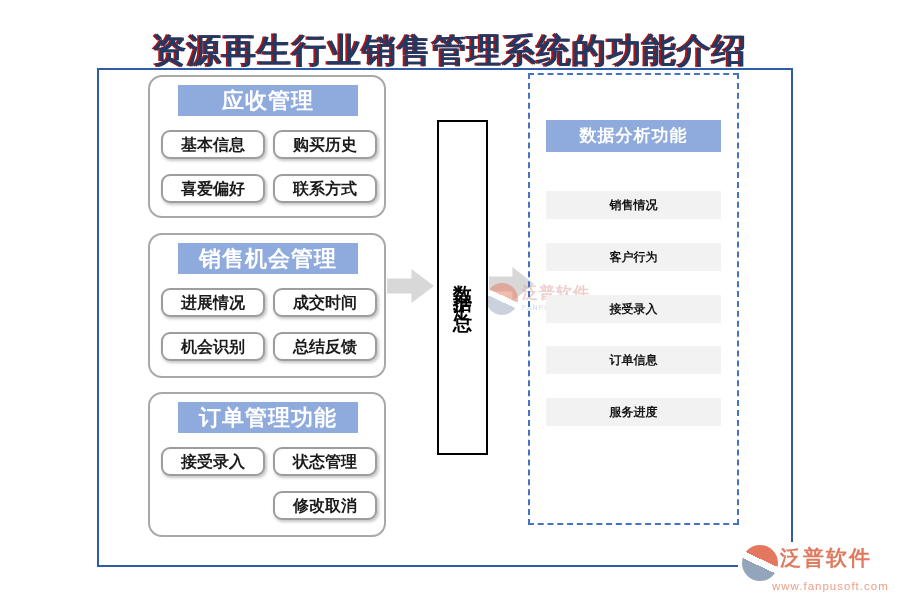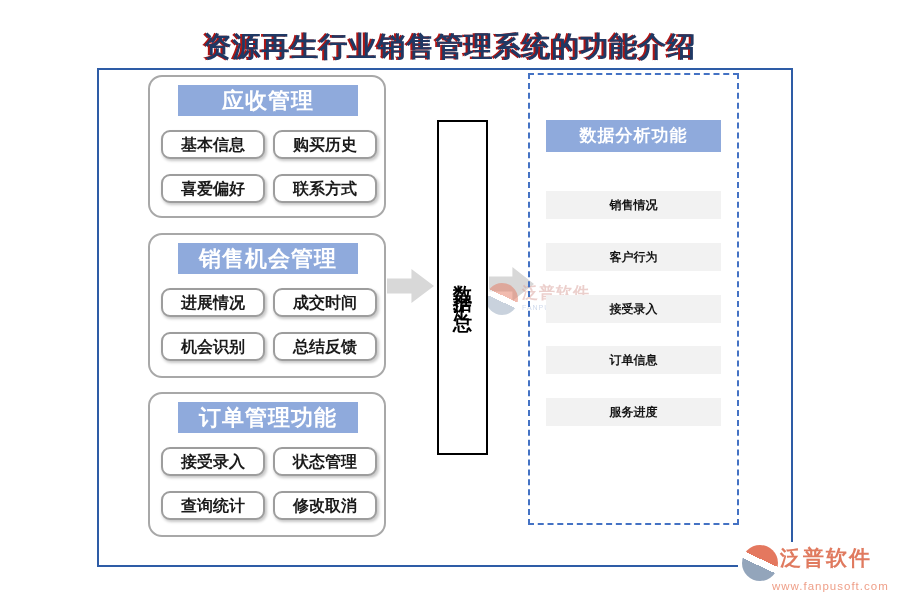--- a/index.html
+++ b/index.html
@@ -5,21 +5,21 @@
   * { margin:0; padding:0; box-sizing:border-box; }
   html,body { background:#fff; }
   .page {
     position:relative; width:900px; height:600px; margin:0 auto;
     background:#fff; overflow:hidden;
     font-family:"Liberation Sans","DejaVu Sans",sans-serif;
   }
   
   .title {
     position:absolute; left:0; top:28px; width:900px;
-    text-align:center; font-size:28px; font-weight:bold;
+    text-align:center; font-size:34px; font-weight:bold;
     color:#1f3864; text-shadow:-2px 0 0 #b01513;
     letter-spacing:1px;
   }
   
   .outer-frame {
     position:absolute; left:97px; top:68px; width:696px; height:499px;
     border:2px solid #2e5ca6; background:#fff;
   }
   
   .group {
@@ -128,21 +128,20 @@
     <div class="item-btn c1 r1">进展情况</div>
     <div class="item-btn c2 r1">成交时间</div>
     <div class="item-btn c1 r2">机会识别</div>
     <div class="item-btn c2 r2">总结反馈</div>
   </div>
 
   <div class="group g3">
     <div class="group-header">订单管理功能</div>
     <div class="item-btn c1 r1">接受录入</div>
     <div class="item-btn c2 r1">状态管理</div>
-    <div class="item-btn c1 r2">查询统计</div>
     <div class="item-btn c2 r2">修改取消</div>
   </div>
 
   <div class="arrow arrow-left"></div>
   <div class="arrow arrow-right"></div>
 
   <div class="watermark">
     <div class="logo-circle"></div>
     <div>
       <div class="wm-name">泛普软件</div>

